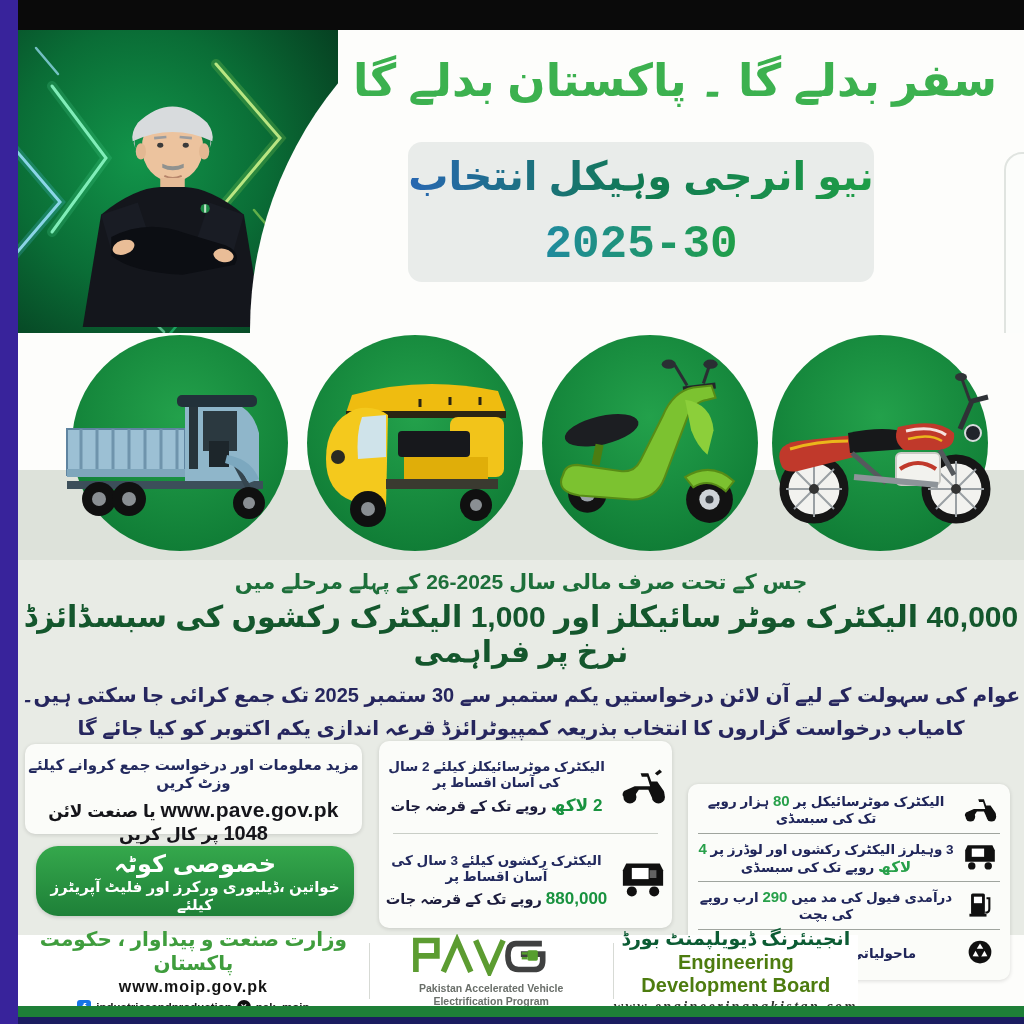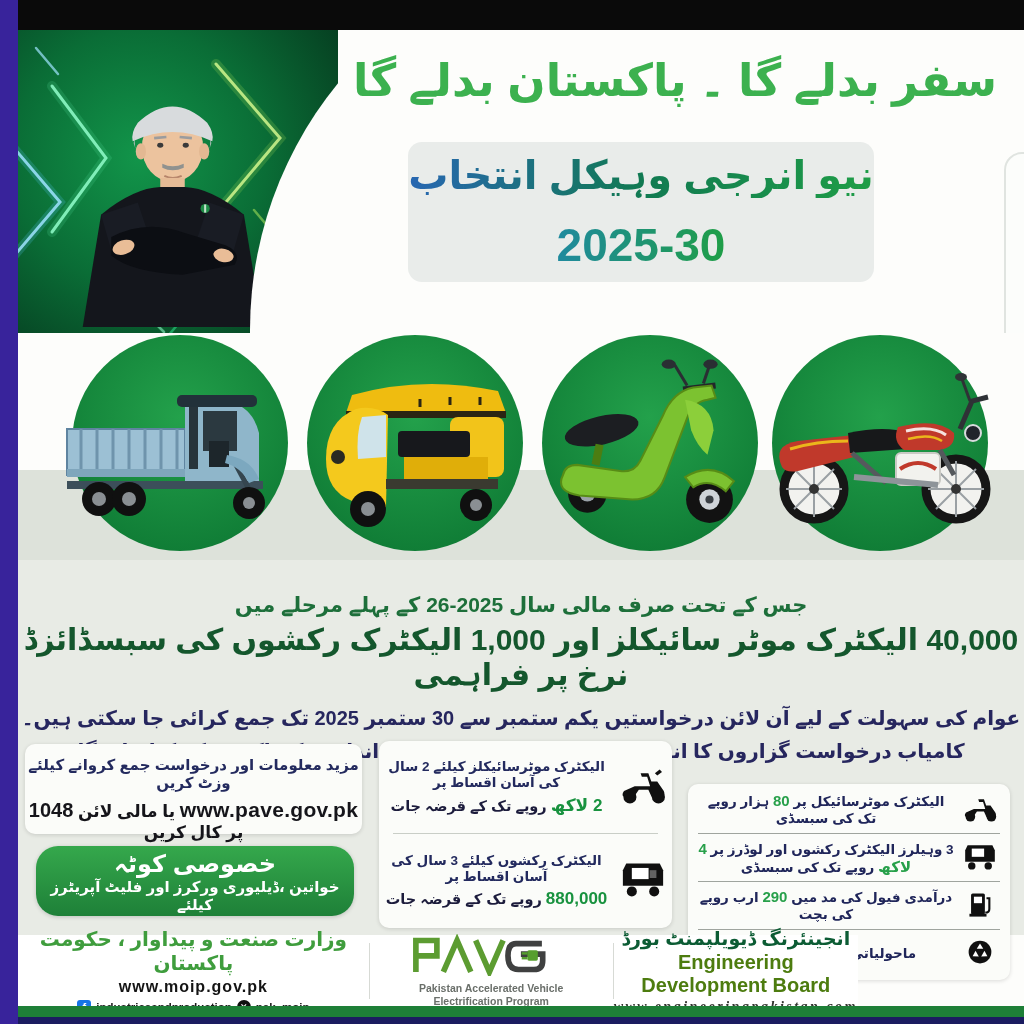--- a/index.html
+++ b/index.html
@@ -26,34 +26,34 @@
     border-radius:50%;background:#fdfdfb;}
   #headline{left:350px;top:54px;width:650px;text-align:center;
     font-size:45px;font-weight:bold;color:#3cb14f;letter-spacing:-1px;}
   #policy-box{left:408px;top:142px;width:466px;height:140px;background:#e9ecea;border-radius:14px;
     display:flex;flex-direction:column;align-items:center;justify-content:center;}
   #policy-title{font-size:40px;font-weight:bold;
     background:linear-gradient(90deg,#2867b2,#117a52,#1f9e47);
     -webkit-background-clip:text;background-clip:text;color:transparent;}
   #policy-years{font-size:46px;font-weight:bold;margin-top:20px;
     background:linear-gradient(90deg,#1f8a9e,#1f9e47);
-    -webkit-background-clip:text;background-clip:text;color:transparent;}
+    -webkit-background-clip:text;background-clip:text;color:transparent;font-family:Liberation Mono, monospace;}
   #right-artifact{left:1004px;top:152px;width:36px;height:330px;border:2px solid #e0e4e0;
     border-radius:18px;background:#fcfdfb;}
 
   
   #vehicles-band{left:18px;top:333px;width:1006px;height:227px;
     background:linear-gradient(#fdfdfb 0 137px,#dde2da 137px 100%);}
   .veh-circle{position:absolute;top:2px;width:216px;height:216px;border-radius:50%;
     background:radial-gradient(circle at 50% 38%, #23a14b 0%, #107d36 78%);}
   .veh-circle svg{position:absolute;overflow:visible;}
 
   
   #content-bg{left:18px;top:560px;width:1006px;height:375px;background:#e8ebe5;}
-  #para{left:18px;top:583px;width:1006px;text-align:center;}
+  #para{left:18px;top:560px;width:1006px;text-align:center;}
   #para-l1{font-size:21px;font-weight:bold;color:#1d6f3a;padding-top:10px;}
   #para-l2{font-size:30px;font-weight:bold;color:#14572d;margin-top:5px;}
   #para-l3,#para-l4{font-size:20px;font-weight:bold;color:#26265e;line-height:33px;}
   #para-l3{margin-top:10px;}
 
   
   .card{position:absolute;background:#fbfcf9;border-radius:10px;box-shadow:0 1px 4px rgba(0,0,0,.14);}
   #info-card{left:25px;top:744px;width:337px;height:90px;text-align:center;padding-top:12px;box-sizing:border-box;}
   #info-l1{font-size:15px;font-weight:bold;color:#232a5e;}
   #info-l2{font-size:17px;font-weight:bold;color:#15151a;margin-top:6px;}
@@ -259,21 +259,21 @@
     <span>الیکٹرک رکشوں کی سبسڈائزڈ نرخ پر فراہمی</span>
   </div>
   <div id="para-l3">عوام کی سہولت کے لیے آن لائن درخواستیں یکم ستمبر سے 30 ستمبر 2025 تک جمع کرائی جا سکتی ہیں۔</div>
   <div id="para-l4">کامیاب درخواست گزاروں کا انتخاب بذریعہ کمپیوٹرائزڈ قرعہ اندازی یکم اکتوبر کو کیا جائے گا</div>
 </div>
 
 <div class="card urdu" id="info-card">
   <div id="info-l1">مزید معلومات اور درخواست جمع کروانے کیلئے وزٹ کریں</div>
   <div id="info-l2">
     <span class="site iso">www.pave.gov.pk</span>
-    <span>یا مالی لائن</span>
+    <span>یا صنعت لائن</span>
     <span class="num iso">1048</span>
     <span>پر کال کریں</span>
   </div>
 </div>
 
 <div class="abs urdu" id="quota-card">
   <div id="quota-l2">خصوصی کوٹہ</div>
   <div id="quota-l1">خواتین ،ڈیلیوری ورکرز اور فلیٹ آپریٹرز کیلئے</div>
 </div>
 

